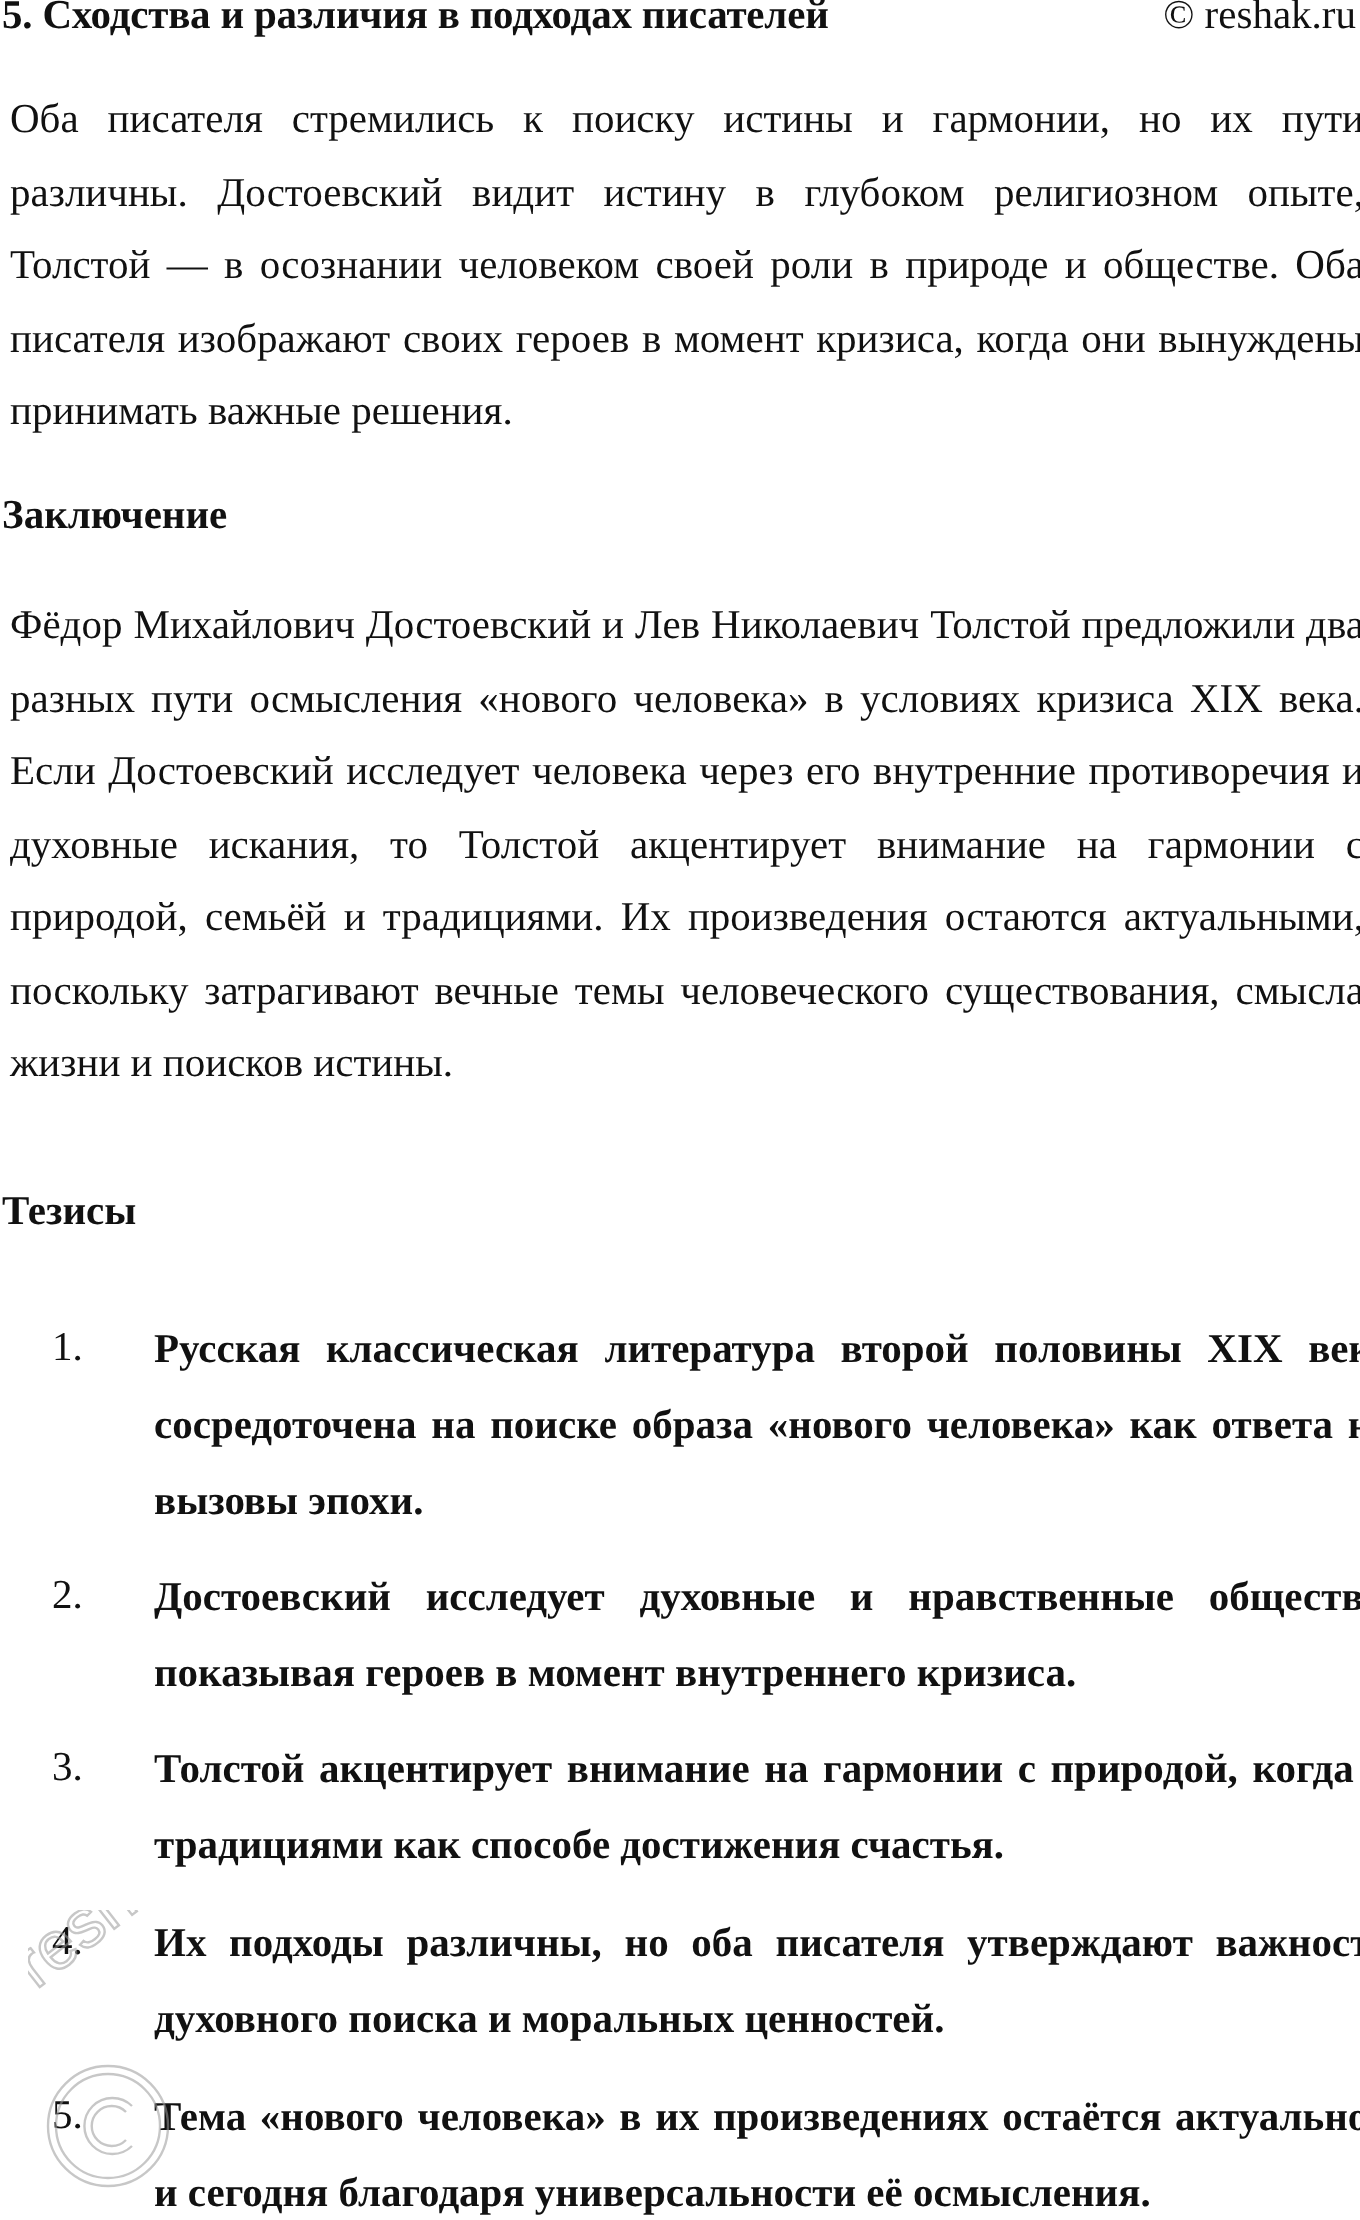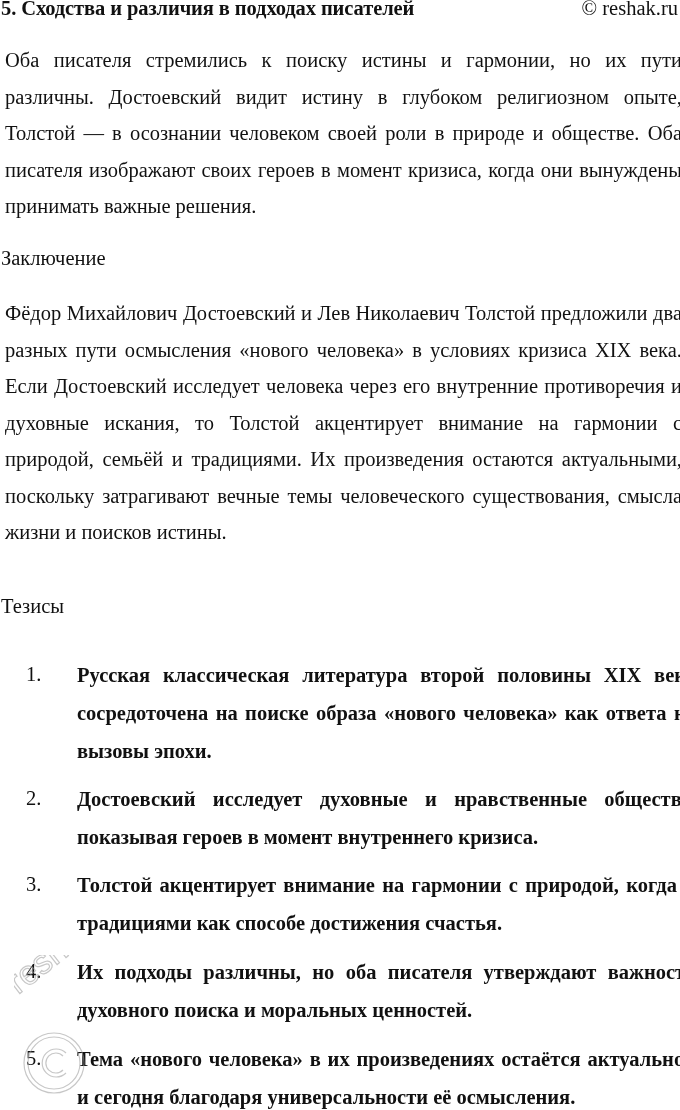--- a/index.html
+++ b/index.html
@@ -47,21 +47,21 @@
       position: absolute;
       left: 1px;
       width: 677px;
       text-align: justify;
       line-height: 36.5px;
       margin: 4px;
     }
     .heading {
       position: absolute;
       left: 1px;
-      font-weight: normal;
+      font-weight: bold;
       font-size: 20.5px;
       margin: 0;
     }
     .thesis-list {
       position: absolute;
       left: 0;
       width: 680px;
       margin: 0;
       padding: 0;
       list-style: none;

